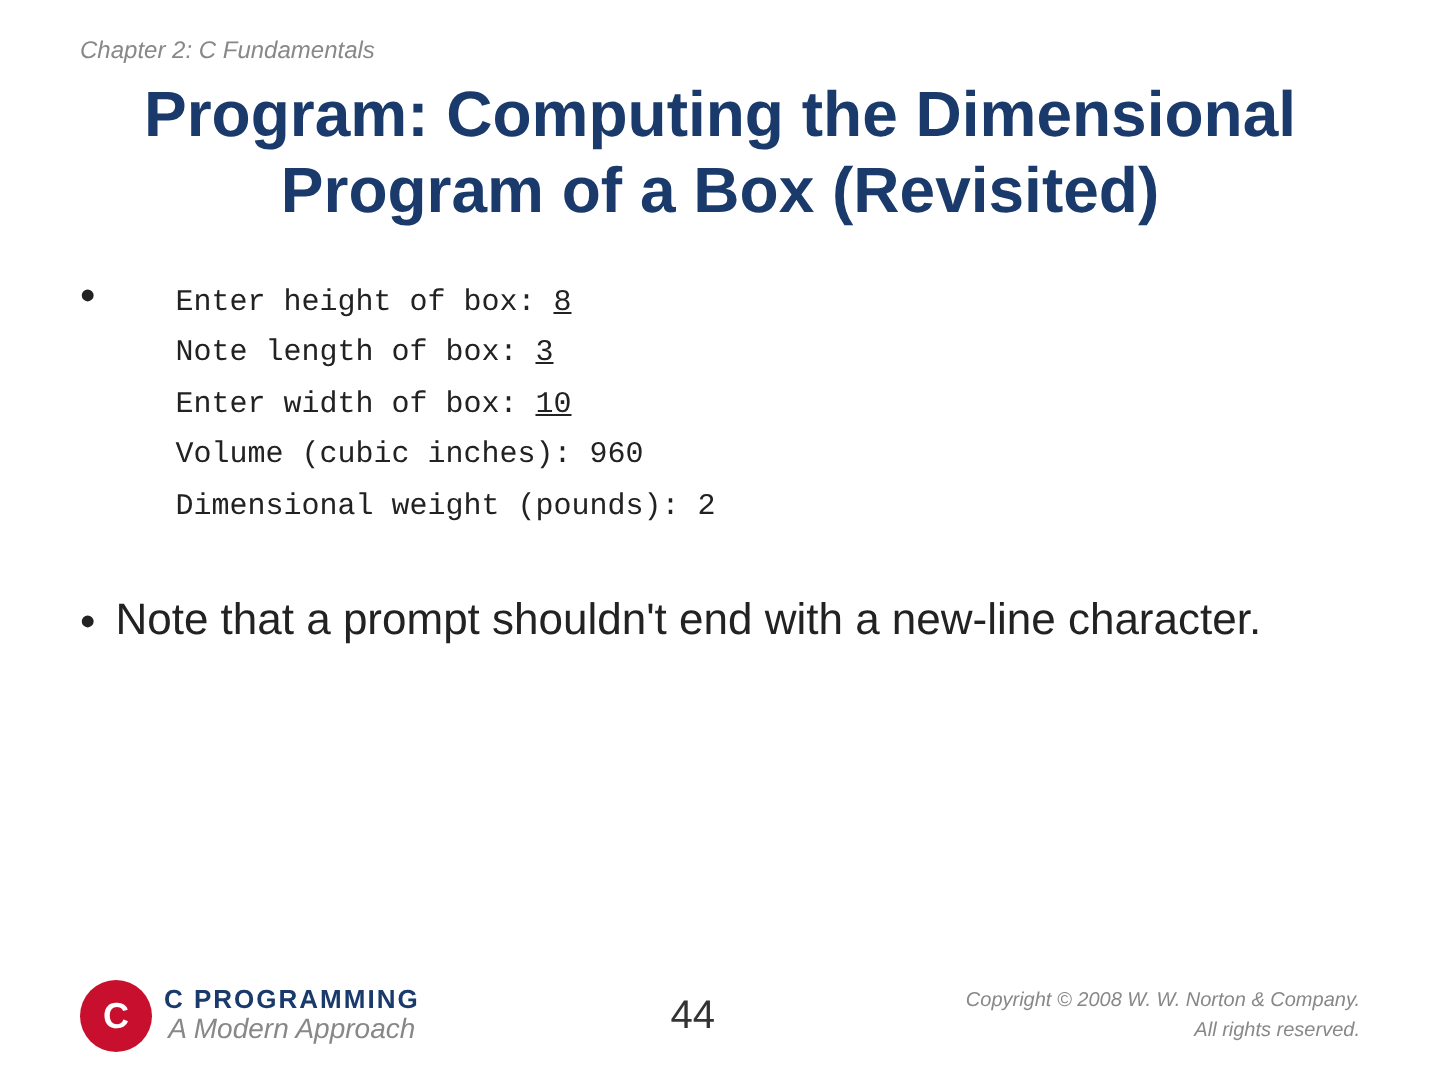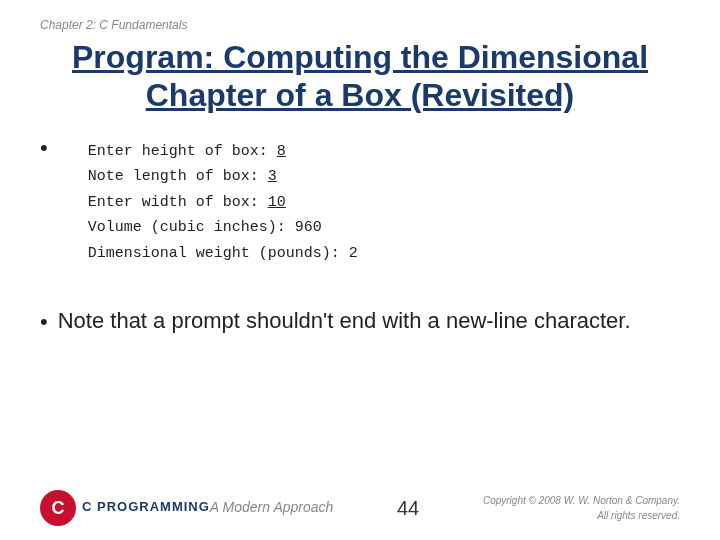--- a/index.html
+++ b/index.html
@@ -29,21 +29,20 @@
       margin-bottom: 6px;
     }
 
     .slide-title {
       font-size: 32px;
       font-weight: bold;
       color: #1a3a6b;
       text-align: center;
       line-height: 1.2;
       margin-bottom: 18px;
-      text-decoration: underline;
     }
 
     .bullet-item {
       display: flex;
       align-items: flex-start;
       margin-bottom: 10px;
     }
 
     .bullet-dot {
       font-size: 22px;
@@ -59,21 +58,21 @@
       line-height: 1.3;
     }
 
     .code-block {
       font-family: 'Courier New', Courier, monospace;
       font-size: 15px;
       color: #222;
       line-height: 1.7;
       margin-left: 30px;
       margin-top: 6px;
-      margin-bottom: 23px;
+      margin-bottom: 12px;
     }
 
     .code-block .underline {
       text-decoration: underline;
     }
 
     .footer {
       position: absolute;
       bottom: 14px;
       left: 0;
@@ -99,20 +98,21 @@
       font-weight: bold;
       display: flex;
       align-items: center;
       justify-content: center;
       margin-right: 6px;
       flex-shrink: 0;
     }
 
     .logo-text-block {
       display: flex;
+      flex-direction: column;
       line-height: 1.1;
       text-align: center;
     }
 
     .logo-programming {
       font-size: 13px;
       font-weight: bold;
       color: #1a3a6b;
       letter-spacing: 1px;
       text-transform: uppercase;
@@ -143,21 +143,21 @@
   </style>
 </head>
 <body>
 
 <div class="slide">
 
   <div class="chapter-label">Chapter 2: C Fundamentals</div>
 
   <div class="slide-title">
     <span>Program: Computing the Dimensional</span><br>
-    <span>Chapter of a Box (Revisited)</span>
+    <span>Program of a Box (Revisited)</span>
   </div>
 
   <div class="bullet-item">
     <span class="bullet-dot">•</span>
     <div>
       <div class="code-block">
         <div>
           <span>Enter height of box: </span><span class="underline">8</span>
         </div>
         <div>

